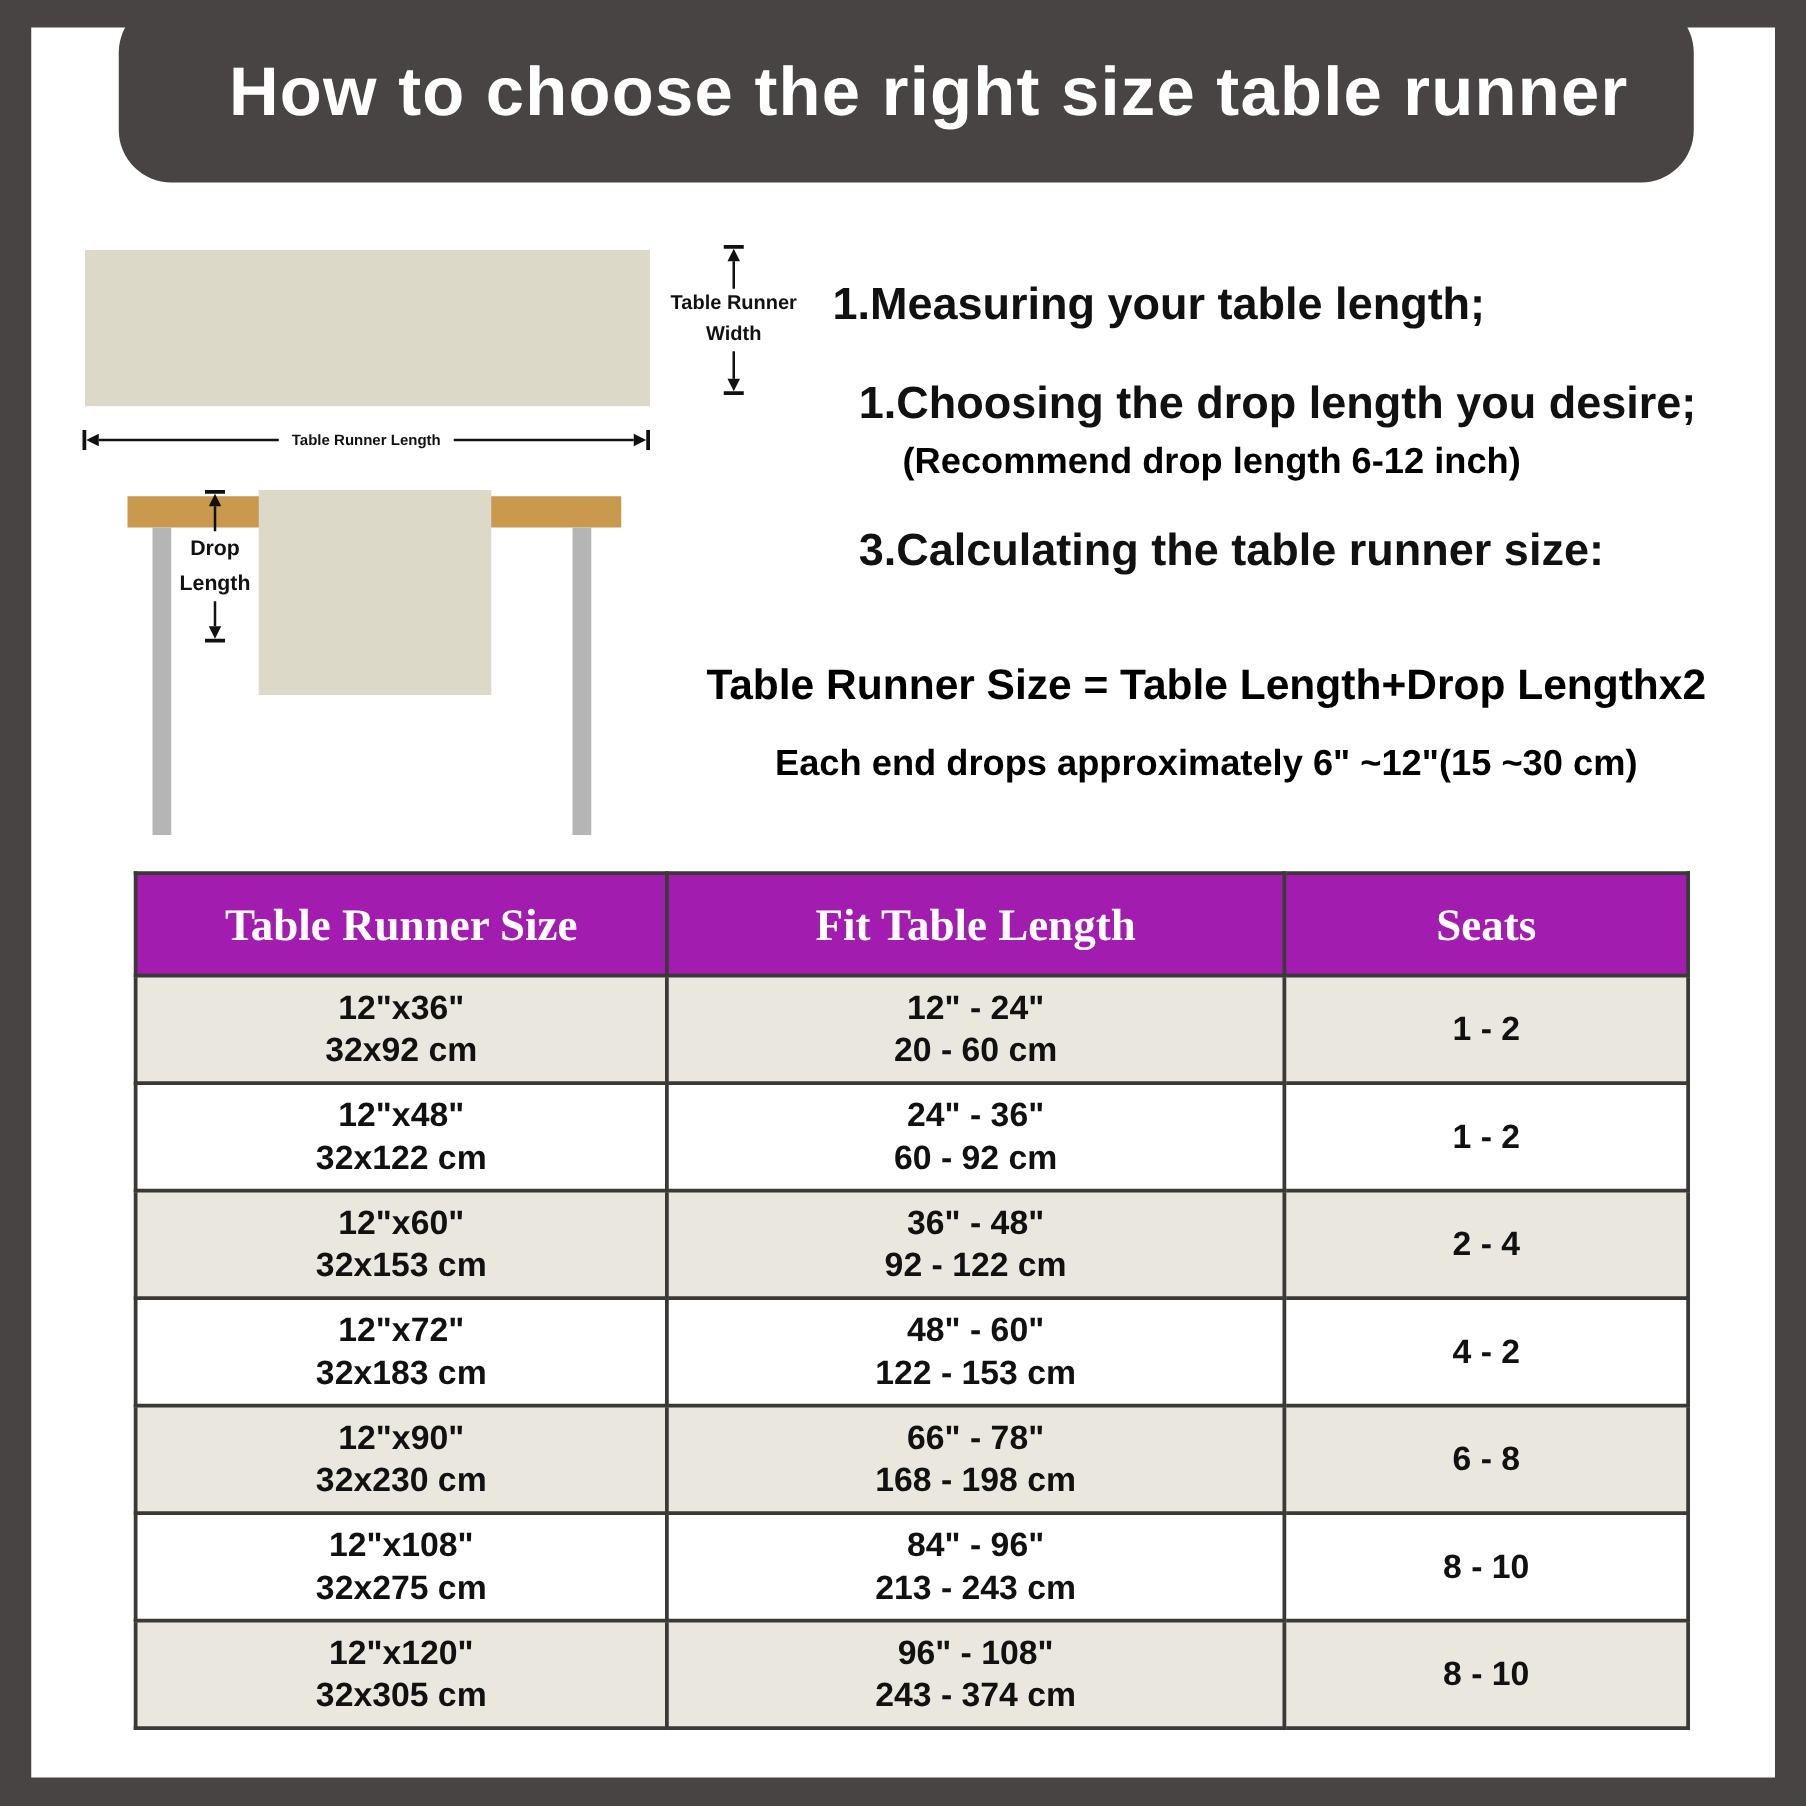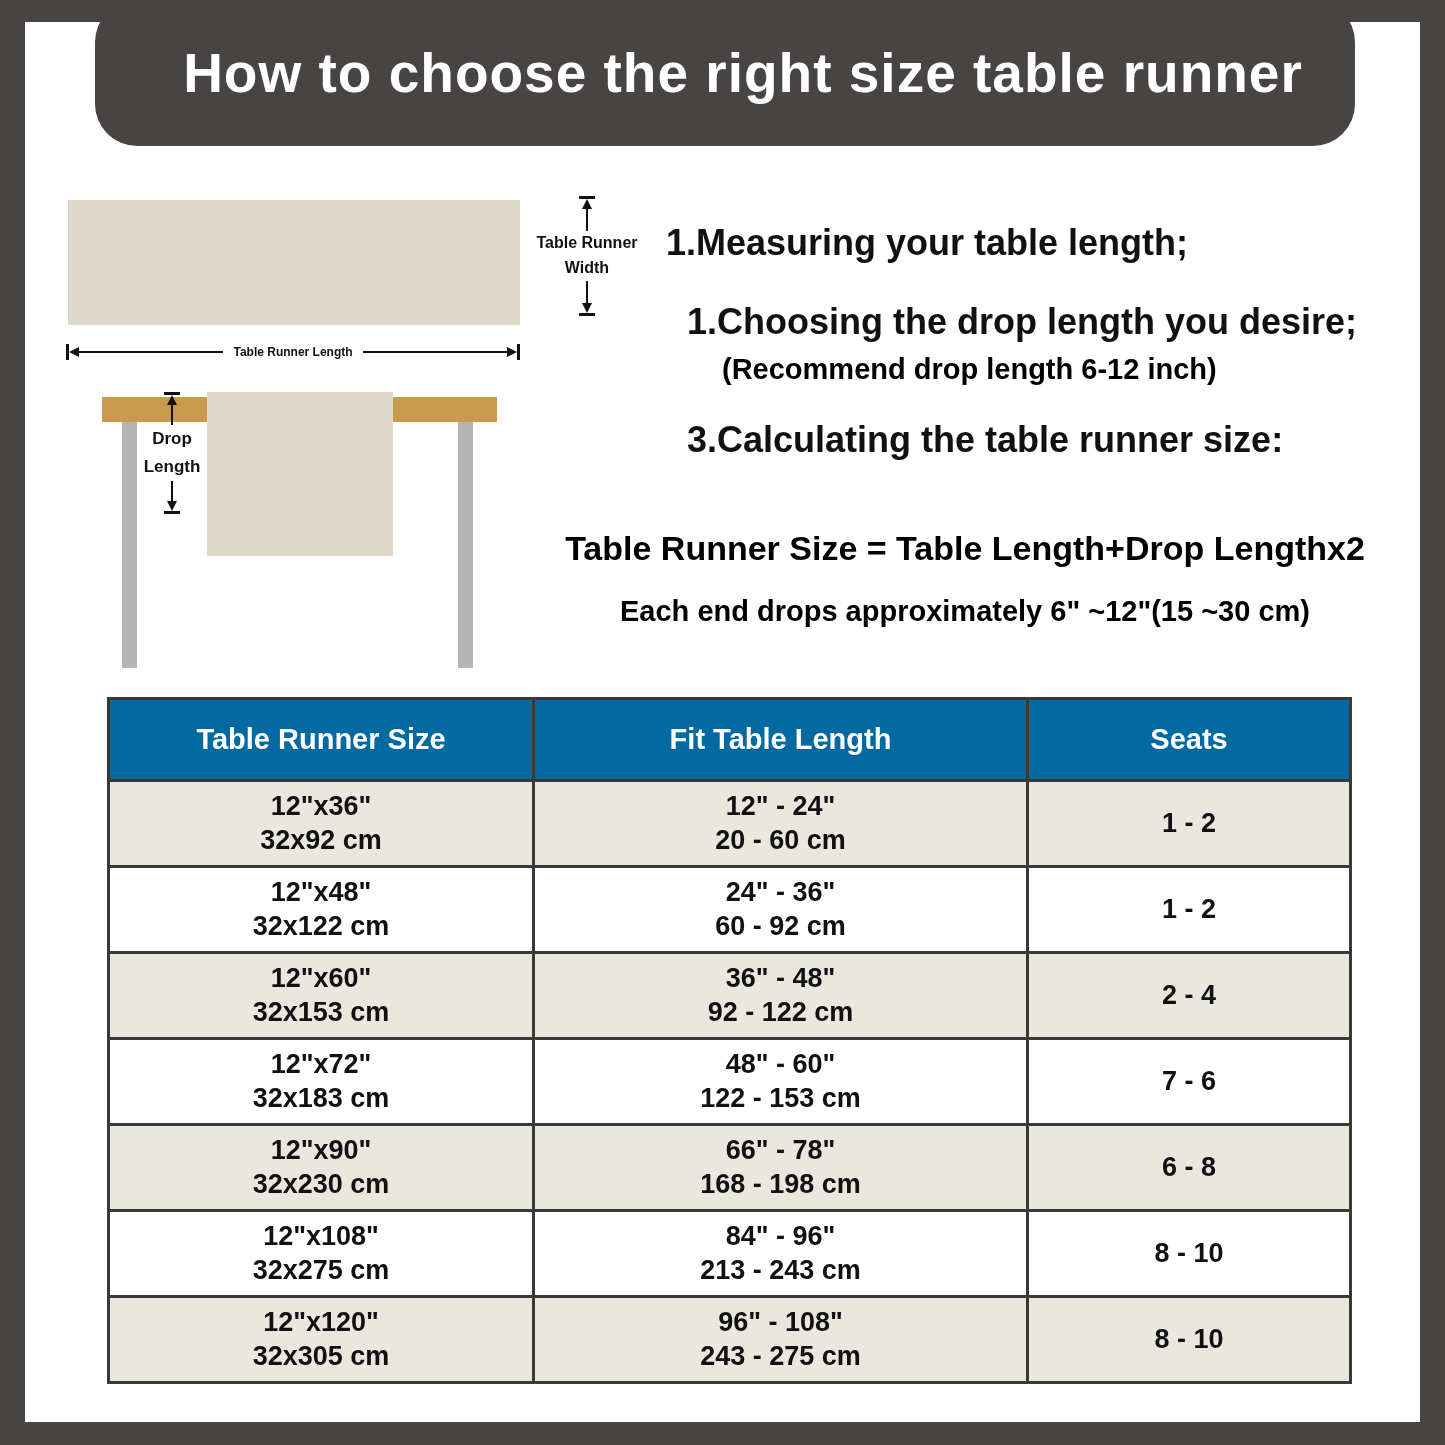--- a/index.html
+++ b/index.html
@@ -73,21 +73,21 @@
   .size-table {
     position:absolute; left:107px; top:697px; width:1242px;
     border-collapse:collapse; z-index:6;
     table-layout:fixed;
   }
   .size-table col.c1 { width:425px; } .size-table col.c2 { width:494px; } .size-table col.c3 { width:323px; }
   .size-table th, .size-table td {
     border:3px solid #3b3937; text-align:center; vertical-align:middle;
   }
   .size-table th {
-    background:#0369a1; color:#ffffff; font-size:29px; font-weight:bold; height:82px;
+    background:#a21caf; color:#ffffff; font-size:36px; font-weight:bold; height:82px;font-family:Liberation Serif, serif;
   }
   .size-table td { font-size:27px; font-weight:bold; color:#111; height:86px; line-height:1.25; }
   .size-table tr.alt td { background:#e9e7de; }
   .size-table tr.plain td { background:#ffffff; }
 </style>
 </head>
 <body>
 
 <div class="content"></div>
 
@@ -199,21 +199,21 @@
   </tr>
       <tr class="plain">
     <td>
       <div class="l1">12"x72"</div>
       <div class="l2">32x183 cm</div>
     </td>
     <td>
       <div class="l1">48" - 60"</div>
       <div class="l2">122 - 153 cm</div>
     </td>
-    <td>7 - 6</td>
+    <td>4 - 2</td>
   </tr>
       <tr class="alt">
     <td>
       <div class="l1">12"x90"</div>
       <div class="l2">32x230 cm</div>
     </td>
     <td>
       <div class="l1">66" - 78"</div>
       <div class="l2">168 - 198 cm</div>
     </td>
@@ -230,18 +230,18 @@
     </td>
     <td>8 - 10</td>
   </tr>
       <tr class="alt">
     <td>
       <div class="l1">12"x120"</div>
       <div class="l2">32x305 cm</div>
     </td>
     <td>
       <div class="l1">96" - 108"</div>
-      <div class="l2">243 - 275 cm</div>
+      <div class="l2">243 - 374 cm</div>
     </td>
     <td>8 - 10</td>
   </tr>
     </tbody>
 </table>
 
 </body></html>

